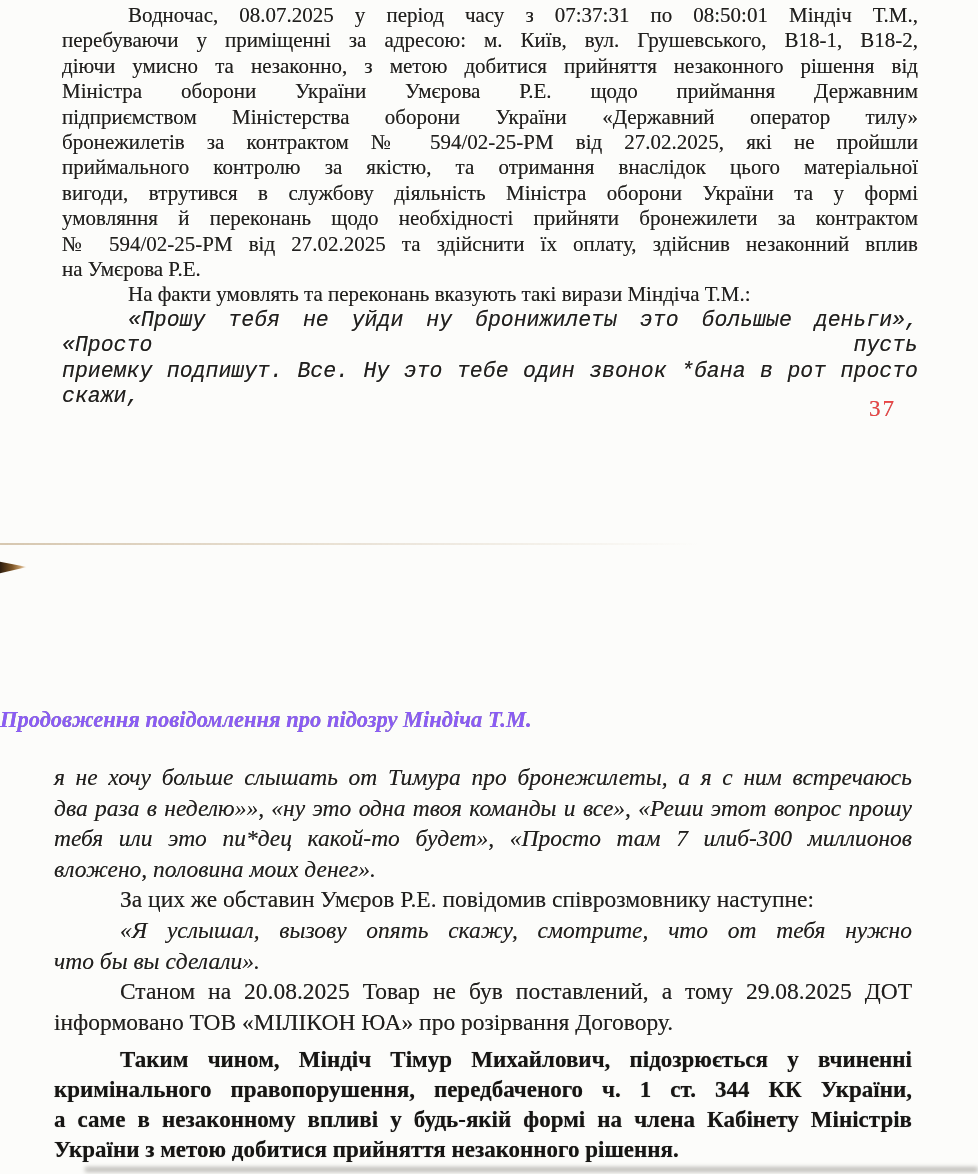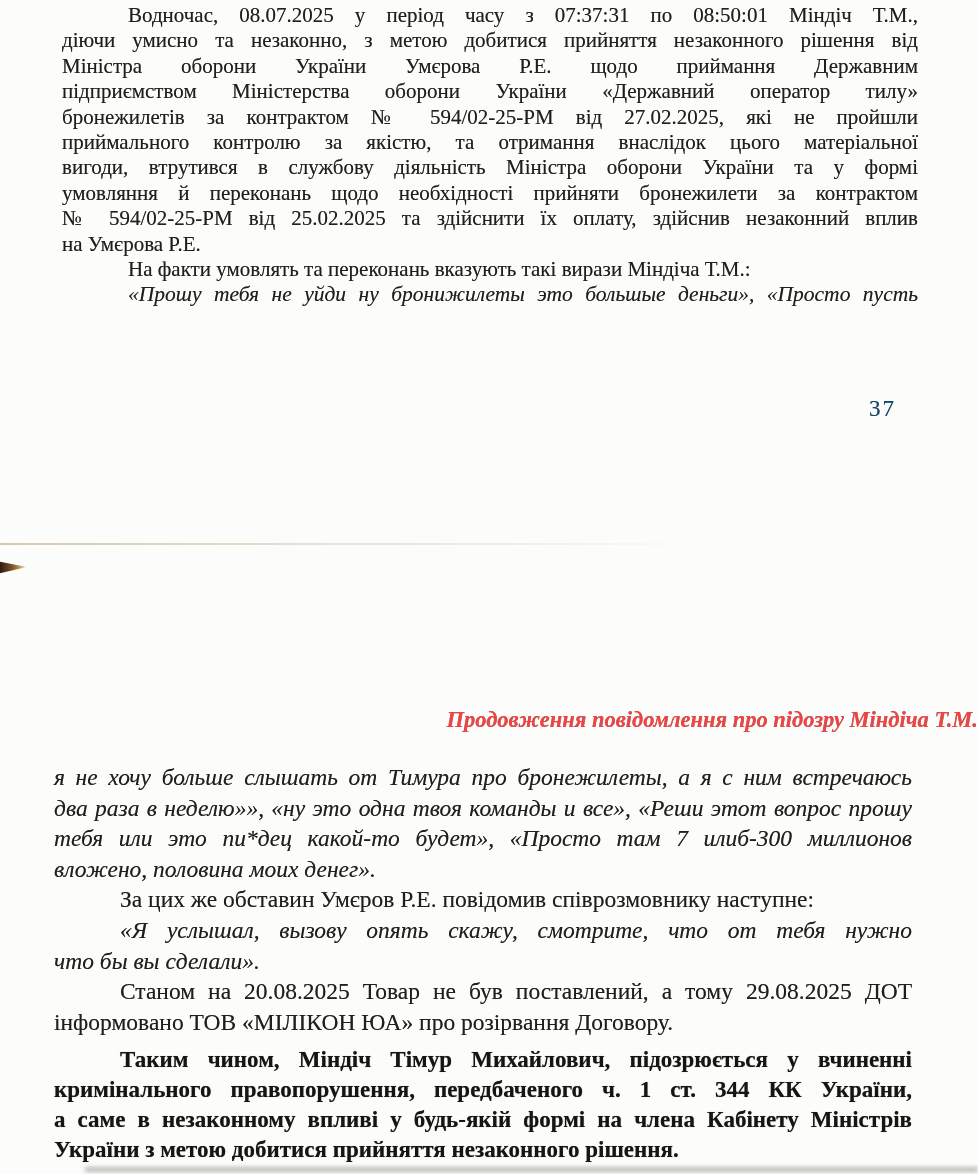--- a/index.html
+++ b/index.html
@@ -21,25 +21,25 @@
     white-space:normal;
   }
   .jl{text-align-last:justify;}
   .ind{text-indent:66px;}
   .it{font-style:italic;}
 
   .page-top{
     position:absolute;top:3px;left:62px;width:856px;
     font-size:21px;line-height:25.4px;
   }
-  .page-top .quote{font-size:21.5px;}
+  .page-top .quote{font-size:21.5px;font-family:Liberation Mono, monospace;}
 
   .page-number{
     position:absolute;top:396px;left:869px;
-    font-size:23px;letter-spacing:2px;color:#0c4a6e;
+    font-size:23px;letter-spacing:2px;color:#ef4444;
     text-shadow:0 0 .6px rgba(32,30,27,.5);
   }
 
   .edge-line{
     position:absolute;top:543px;left:0;width:700px;height:2px;
     background:linear-gradient(90deg,rgba(178,148,104,.5),rgba(178,148,104,.22) 55%,rgba(178,148,104,0));
     filter:blur(.4px);
   }
   .scan-wedge{
     position:absolute;top:560px;left:0;width:27px;height:15px;
@@ -48,50 +48,52 @@
     filter:blur(.7px);
   }
   .bottom-smudge{
     position:absolute;top:1167px;left:85px;right:0;height:5px;
     background:rgba(88,84,77,.38);
     filter:blur(2.2px);
   }
 
   .cont-header{
     position:absolute;top:707px;left:0;right:0;
-    margin:0;text-align:right;
+    margin:0;text-align:left;
     font-size:22.5px;font-weight:bold;font-style:italic;
-    color:#ef4444;text-shadow:0 0 .6px rgba(28,27,25,.55);
+    color:#8b5cf6;text-shadow:0 0 .6px rgba(28,27,25,.55);
   }
 
   .page-cont{
     position:absolute;top:762px;left:54px;width:858px;
     font-size:23.5px;line-height:30.6px;
   }
   .bold-para{margin-top:8px;font-size:23px;line-height:30px;}
   .bold-para .line{font-weight:bold;color:#161513;text-shadow:0 0 .7px rgba(20,19,17,.6);}
 </style>
 </head>
 <body>
 
 <div class="scan">
 
   <section class="page-top">
     <p class="line jl ind">Водночас, 08.07.2025 у період часу з 07:37:31 по 08:50:01 Міндіч Т.М.,</p>
+    <p class="line jl">перебуваючи у приміщенні за адресою: м. Київ, вул. Грушевського, В18-1, В18-2,</p>
     <p class="line jl">діючи умисно та незаконно, з метою добитися прийняття незаконного рішення від</p>
     <p class="line jl">Міністра оборони України Умєрова Р.Е. щодо приймання Державним</p>
     <p class="line jl">підприємством Міністерства оборони України «Державний оператор тилу»</p>
     <p class="line jl">бронежилетів за контрактом № 594/02-25-РМ від 27.02.2025, які не пройшли</p>
     <p class="line jl">приймального контролю за якістю, та отримання внаслідок цього матеріальної</p>
     <p class="line jl">вигоди, втрутився в службову діяльність Міністра оборони України та у формі</p>
     <p class="line jl">умовляння й переконань щодо необхідності прийняти бронежилети за контрактом</p>
-    <p class="line jl">№ 594/02-25-РМ від 25.02.2025 та здійснити їх оплату, здійснив незаконний вплив</p>
+    <p class="line jl">№ 594/02-25-РМ від 27.02.2025 та здійснити їх оплату, здійснив незаконний вплив</p>
     <p class="line">на Умєрова Р.Е.</p>
     <p class="line ind">На факти умовлять та переконань вказують такі вирази Міндіча Т.М.:</p>
     <p class="line jl ind it quote">«Прошу тебя не уйди ну бронижилеты это большые деньги», «Просто пусть</p>
+    <p class="line jl it quote">приемку подпишут. Все. Ну это тебе один звонок *бана в рот просто скажи,</p>
   </section>
 
   <div class="page-number">37</div>
 
   <div class="edge-line"></div>
   <div class="scan-wedge"></div>
 
   <h2 class="cont-header">Продовження повідомлення про підозру Міндіча Т.М.</h2>
 
   <section class="page-cont">

